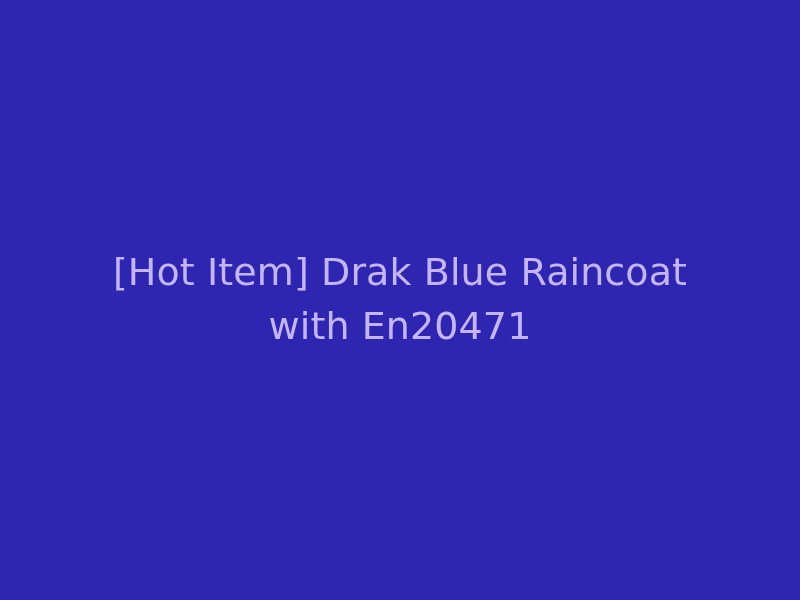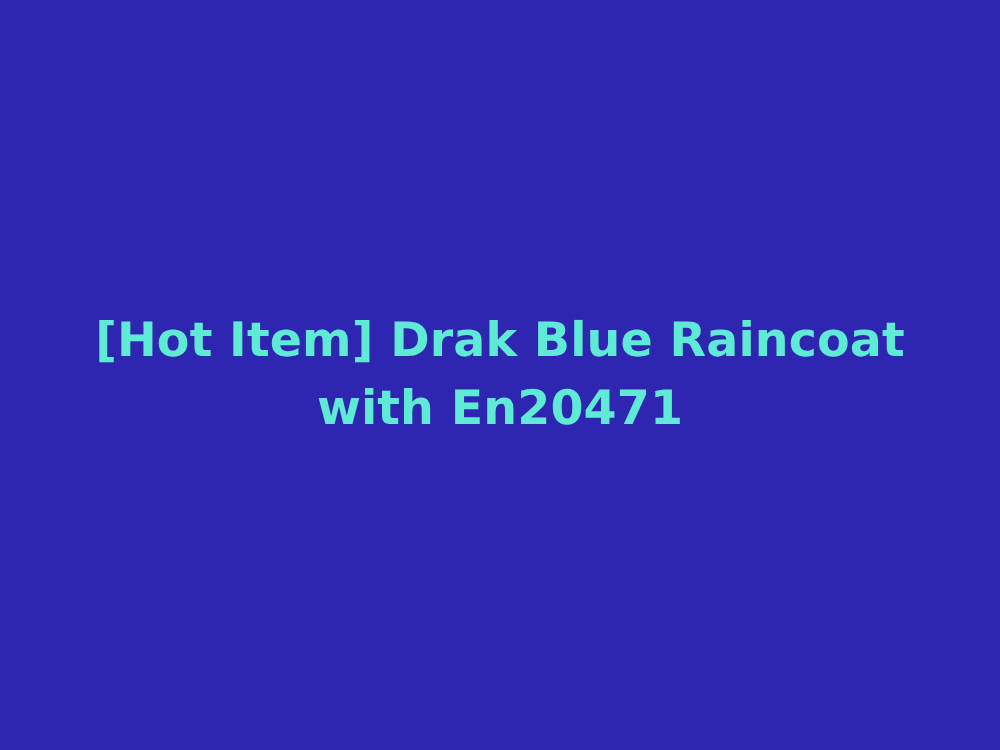--- a/index.html
+++ b/index.html
@@ -34,24 +34,24 @@
     padding: 0 40px;
     margin-top: -1px;
     transform: translateY(-1px);
     text-align: center;
   }
 
   .product-title {
     margin: 0;
     font-family: "DejaVu Sans", "Liberation Sans", sans-serif;
     font-size: 38px;
-    font-weight: 700;
+    font-weight: 400;
     line-height: 54px;
     letter-spacing: 0.1px;
-    color: #5eead4;
+    color: #c4b5fd;
     text-rendering: optimizeLegibility;
     
     max-width: 660px;
     margin-left: auto;
     margin-right: auto;
   }
 </style>
 </head>
 <body>
 

